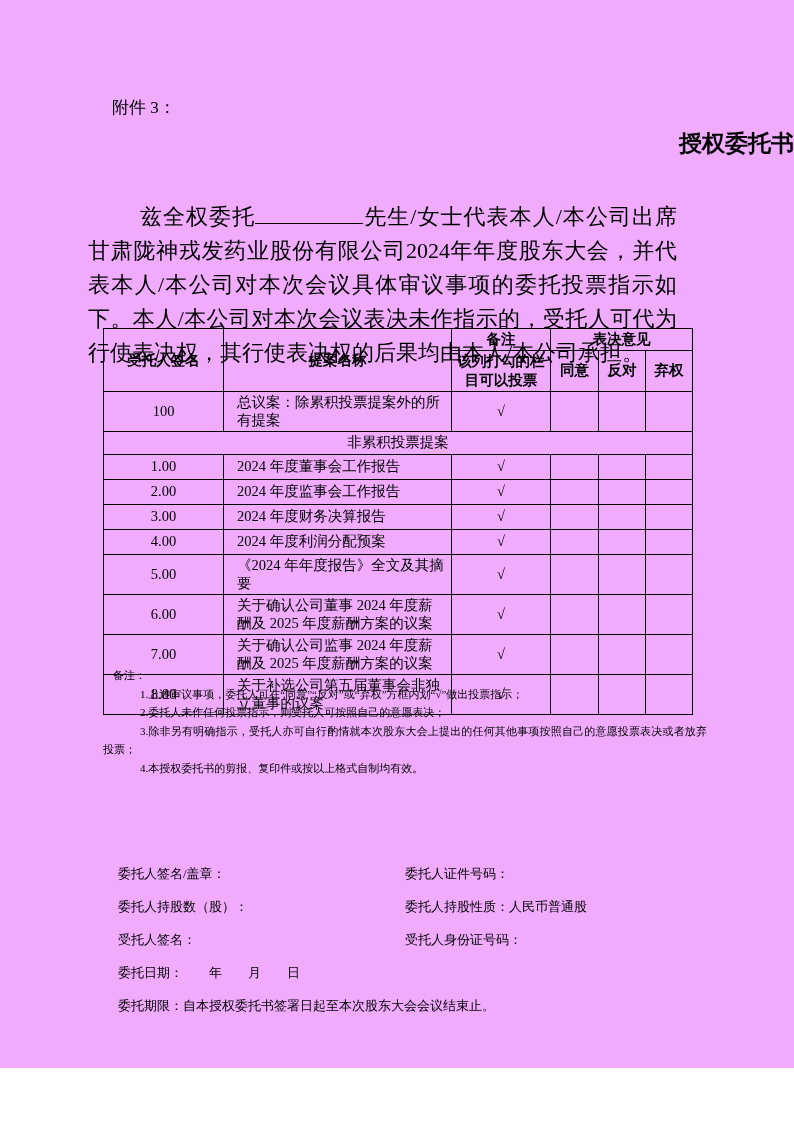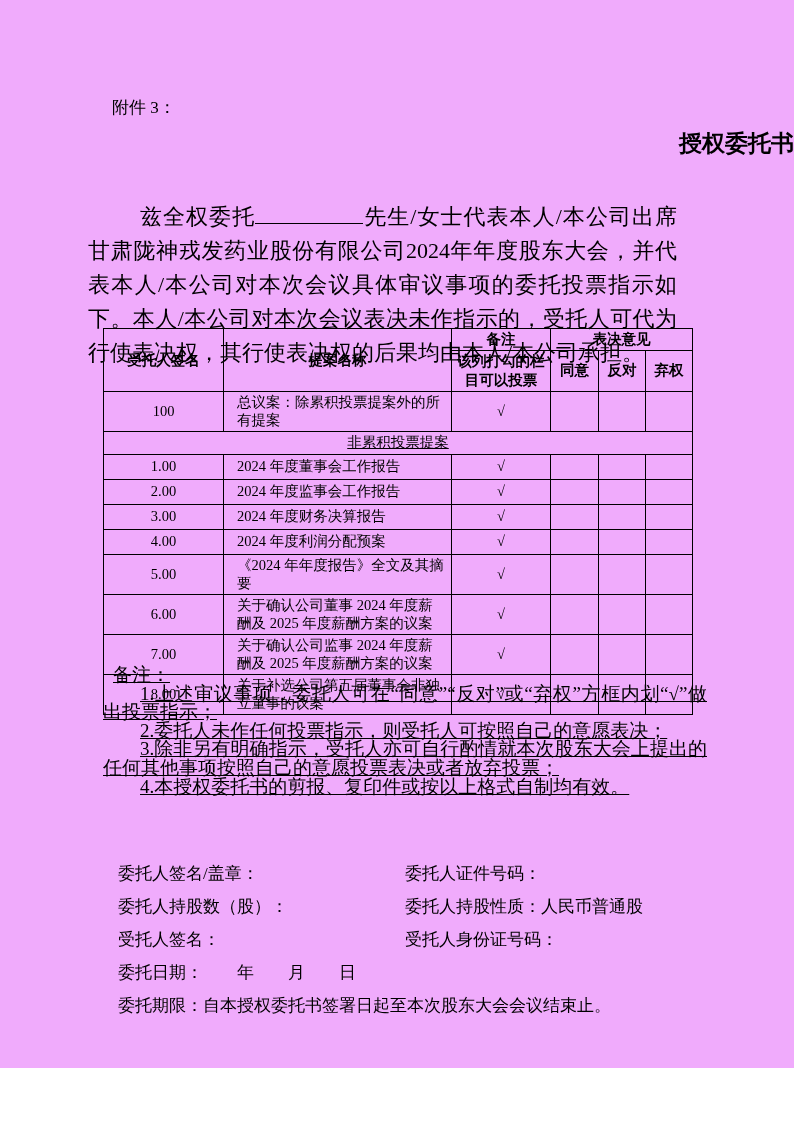--- a/index.html
+++ b/index.html
@@ -65,41 +65,40 @@
   }
   .proxy-table th { font-weight: bold; margin-top: 46px; }
   .proxy-table td.name-cell {
     text-align: left;
     padding-left: 13px;
     padding-right: 4px;
   }
   tr.hdr-row-1 { height: 21px; }
   tr.hdr-row-2 { height: 41px; }
   tr.row-general { height: 24px; margin-top: 21px; }
-  tr.row-section { height: 23px; text-decoration: underline; }
+  tr.row-section { height: 23px; }
   tr.row-single { height: 25px; }
   tr.row-double { height: 34px; }
   .notes {
     position: absolute;
     left: 103px;
     top: 666px;
     width: 604px;
-    font-size: 19px;
+    font-size: 11px;
     line-height: 18.6px;
     text-align: justify;
-    text-decoration: underline;
   }
   .notes .notes-label { text-indent: 10px; }
   .notes .note-item { text-indent: 37px; }
   .footer {
     position: absolute;
     left: 103px;
     top: 857px;
     width: 640px;
-    font-size: 17px;
+    font-size: 13px;
   }
   .footer-row {
     position: relative;
     height: 33px;
     line-height: 33px;
   }
   .footer-left { position: absolute; left: 15px; white-space: pre; }
   .footer-right { position: absolute; left: 302px; white-space: pre; }
 </style>
 </head>

